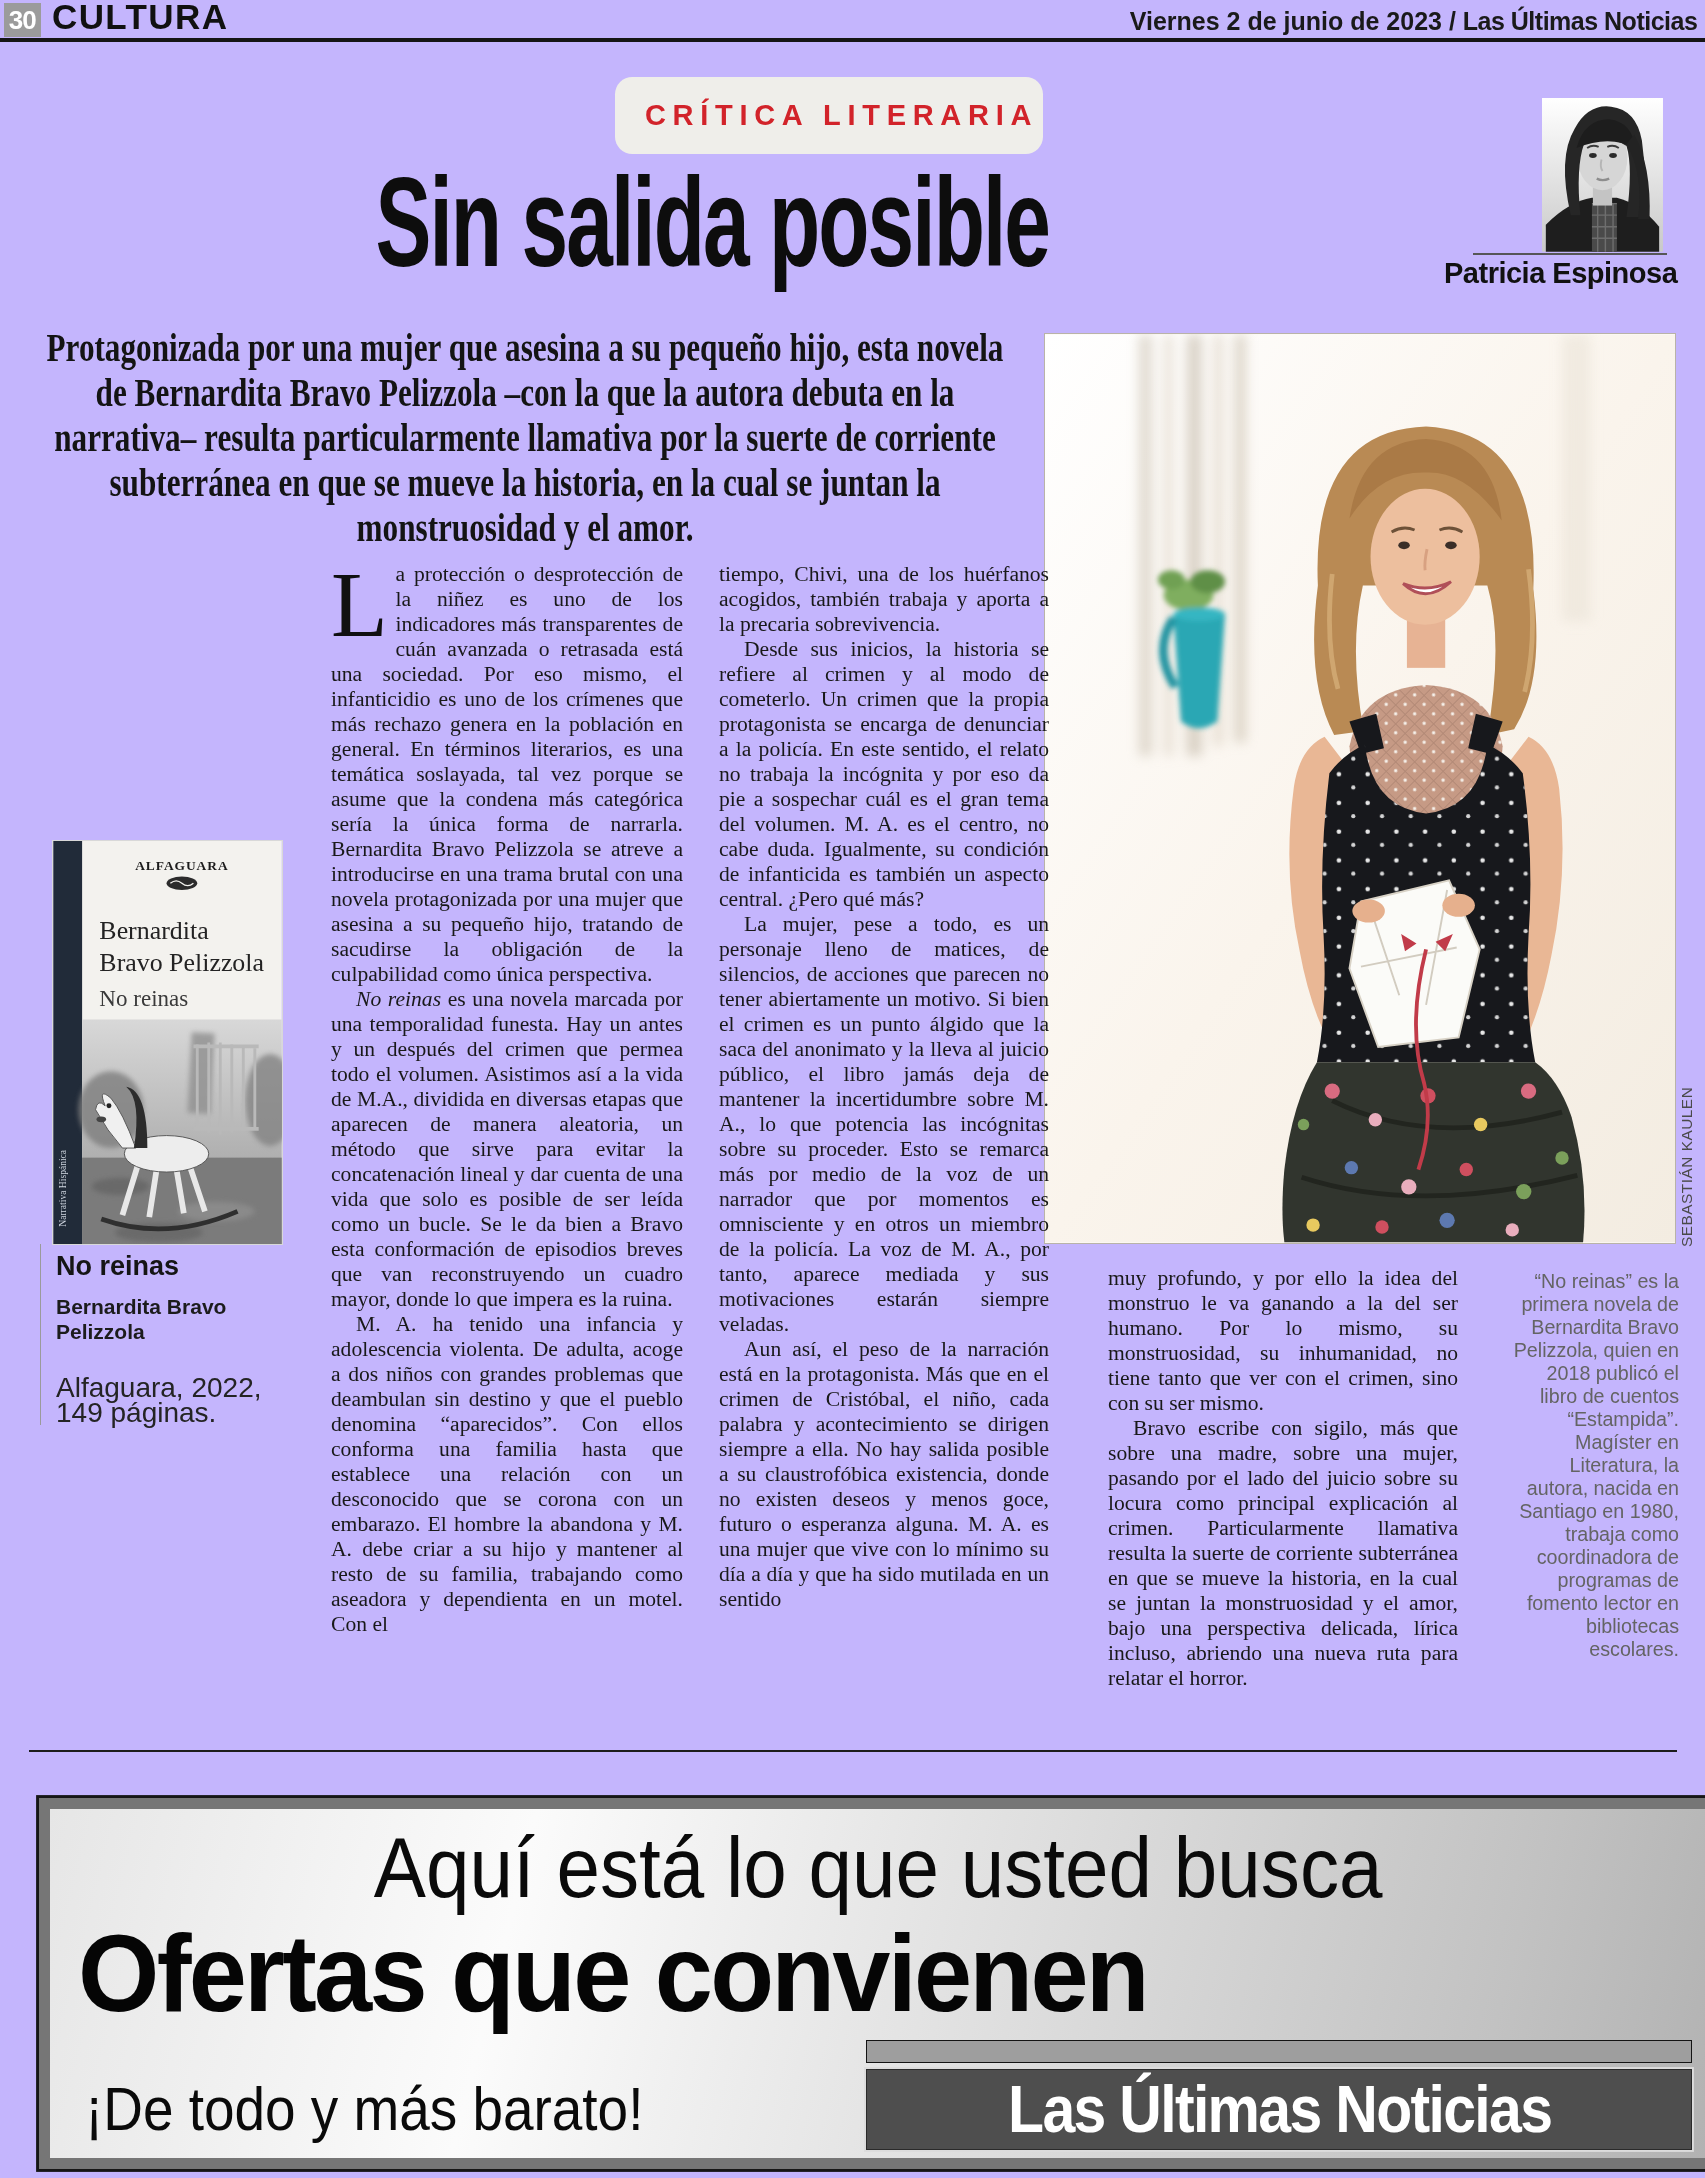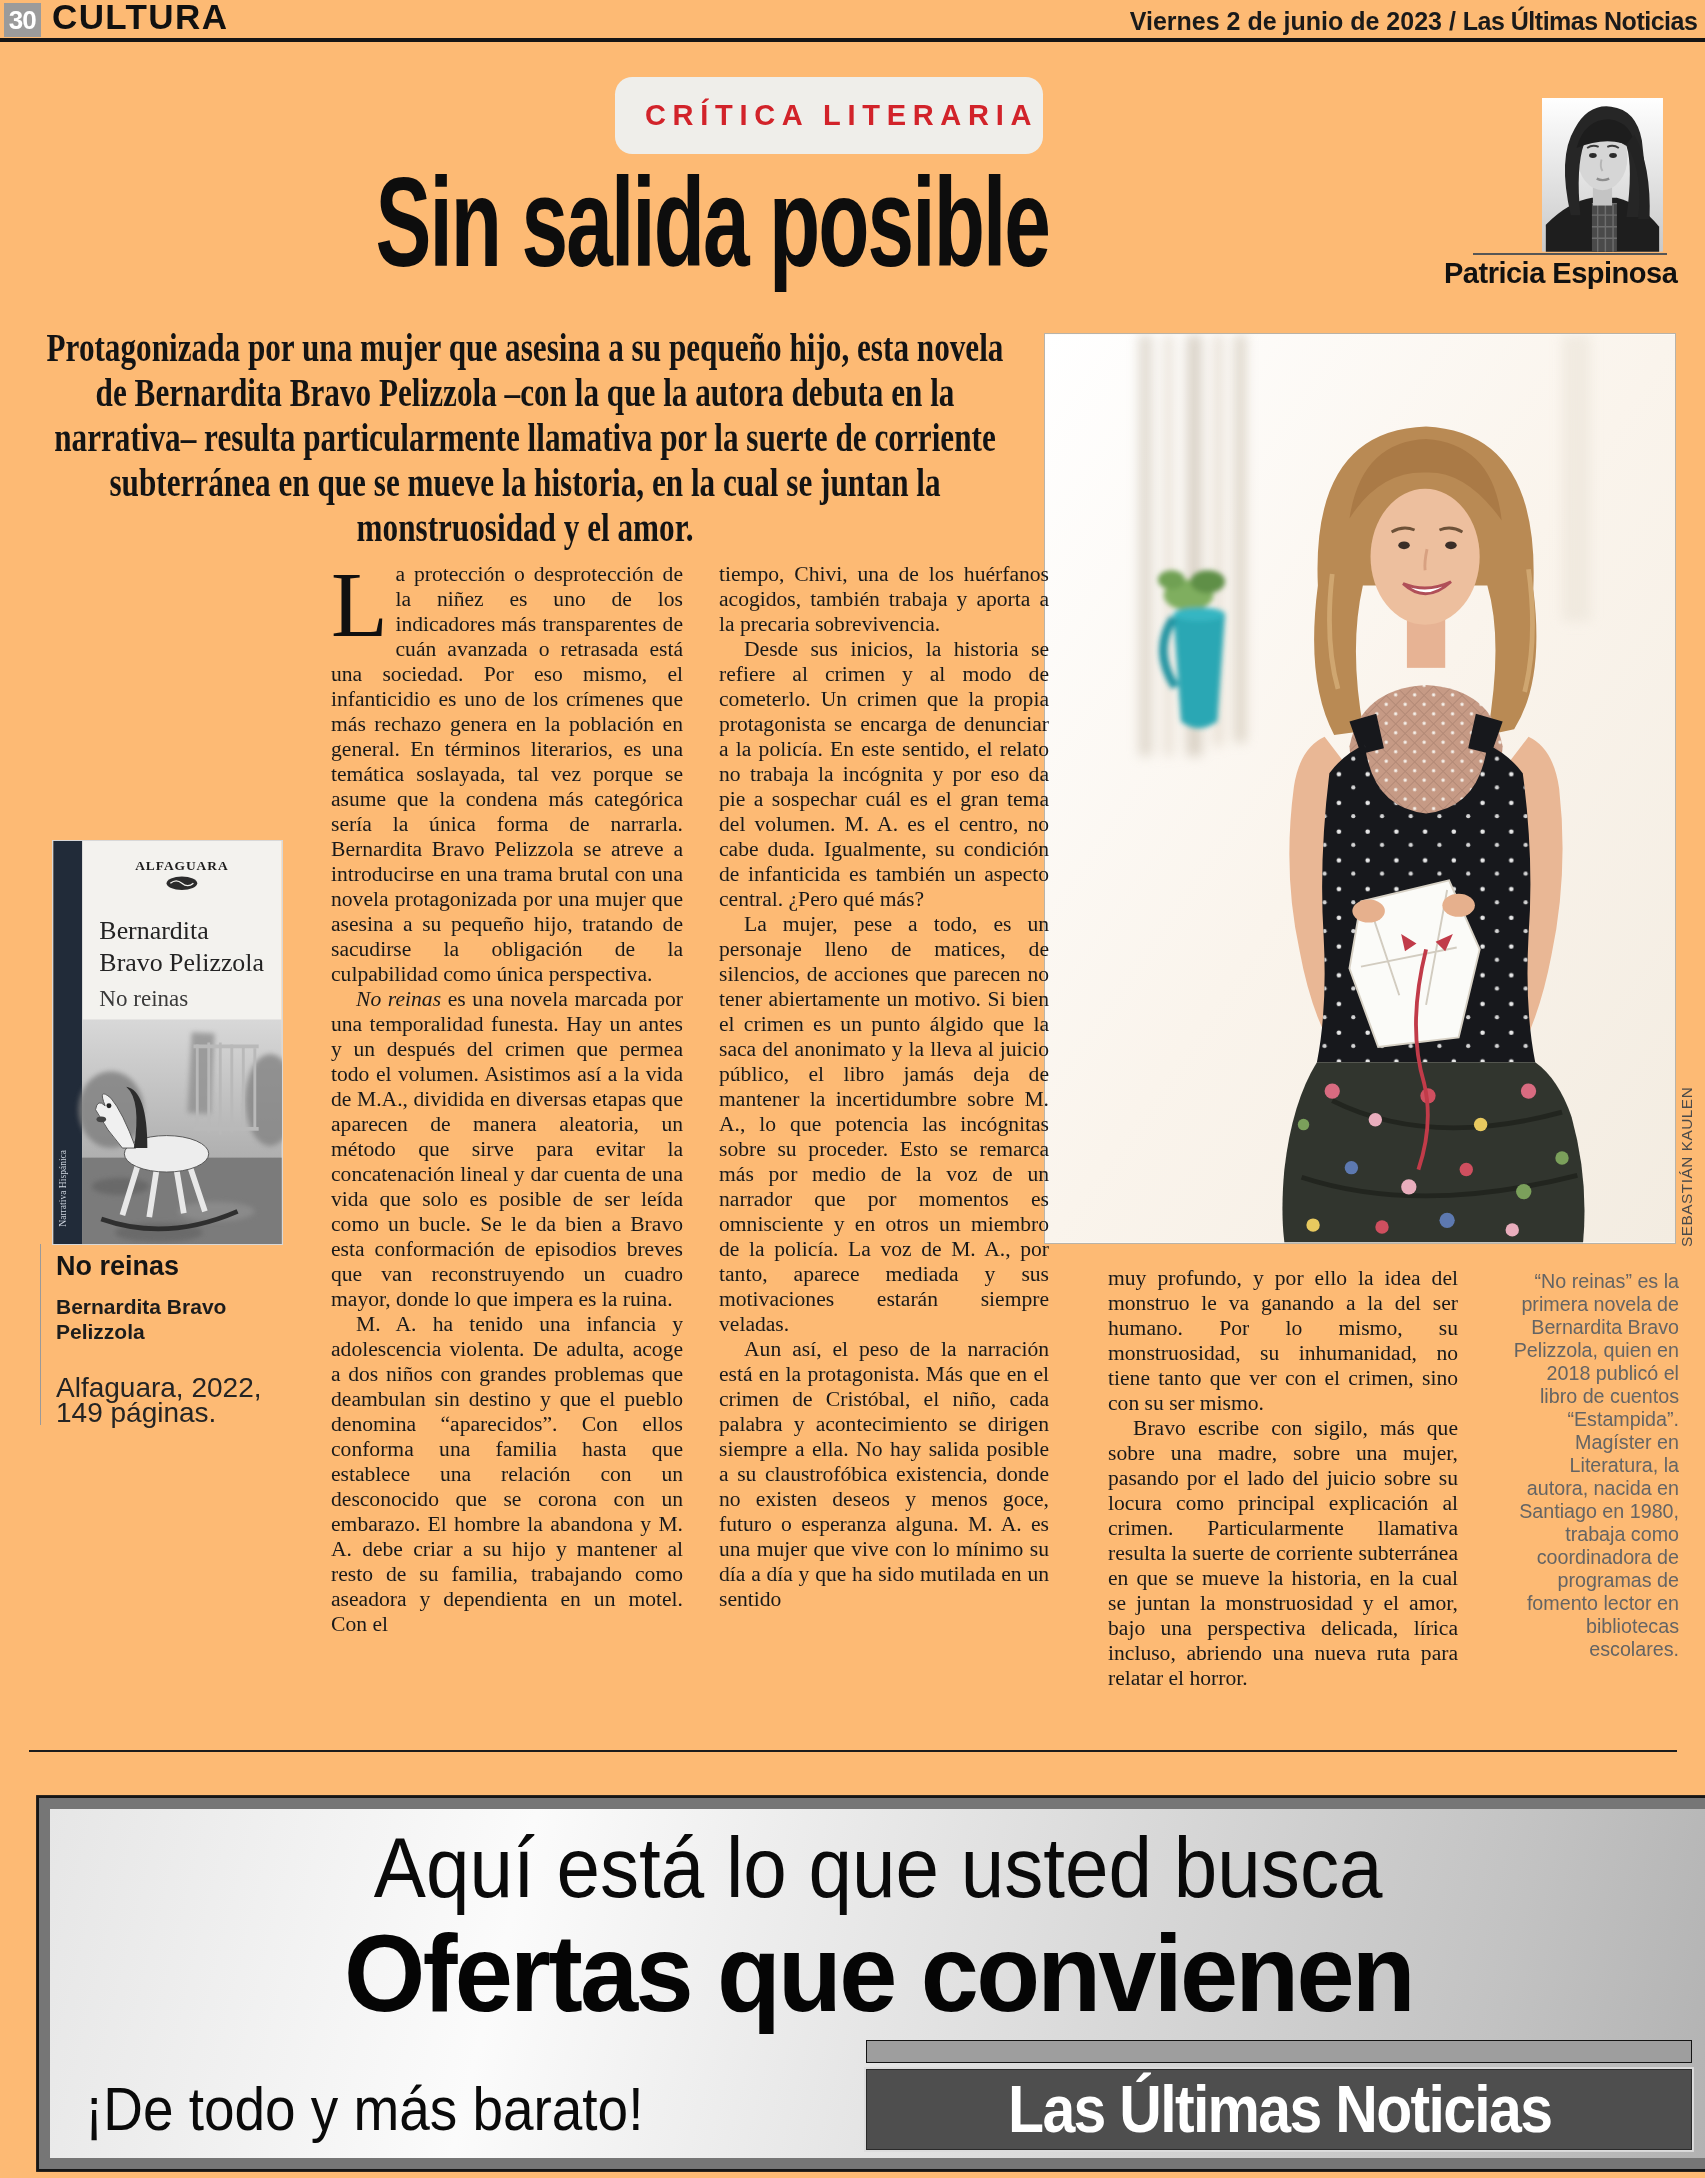--- a/index.html
+++ b/index.html
@@ -1,21 +1,21 @@
 <!DOCTYPE html>
 <html lang="es" style="--kicker_red: #d2232a; --header_gray: #9b9b9b; --sidebar_gray: #646464; --body_ink: #191919; --navy: #212b39; --teal: #2aa7b4;"><head>
 <meta charset="utf-8">
 <style>
   :root{
     --kicker_red:#d2232a; --header_gray:#9b9b9b; --sidebar_gray:#646464;
     --body_ink:#191919; --navy:#212b39; --teal:#2aa7b4;
   }
   *{box-sizing:border-box; margin:0; padding:0;}
   html,body{background:#e9e9e9;}
-  .page{position:relative; width:1705px; height:2179px; background:#fdba74;
+  .page{position:relative; width:1705px; height:2179px; background:#c4b5fd;
         overflow:hidden; font-family:"Liberation Sans", sans-serif; margin:0 auto;}
   .abs{position:absolute;}
 
   
   .page-num{left:3.8px; top:2.9px; width:37px; height:34px; background:var(--header_gray);
             color:#fff; font-weight:bold; font-size:26px; line-height:34px; text-align:center; letter-spacing:-1px;}
   .section-title{left:52px; top:-2.9px; font-size:35px; font-weight:bold; letter-spacing:1.4px; color:#111;}
   .header-right{right:7.7px; top:6.7px; font-size:25px; color:#1a1a1a; white-space:nowrap;}
   .header-date{font-weight:600;}
   .header-masthead{font-weight:800; letter-spacing:-0.5px;}
@@ -68,21 +68,21 @@
   #sidebar{left:1506px; top:1270px; width:173px; height:480px; font-size:19.7px; line-height:23px;
            color:var(--sidebar_gray); text-align:right; overflow:hidden;}
   .article-rule{left:29px; top:1750px; width:1648px; height:1.9px; background:#1c1c1c;}
 
   
   .ad{left:13.4px; top:1798px; width:1678px; height:371px; border:11.5px solid #767676;
       box-shadow:0 0 0 2.9px #161616;
       background:linear-gradient(104deg,#e6e6e6 0%,#fbfbfb 28%,#dedede 58%,#c2c2c2 86%,#b2b2b2 100%);margin-left:26px;}
   .ad-line1{left:0; right:0; top:9.6px; text-align:center; color:#0a0a0a;}
   .ad-line1 span{display:inline-block; transform:scaleX(.92); font-size:85px; white-space:nowrap;}
-  .ad-line2{left:0; right:0; top:100px; text-align:center; color:#050505;}
+  .ad-line2{left:0; right:0; top:100px; text-align:left; color:#050505;}
   .ad-line2 span{display:inline-block; transform:scaleX(.95); font-size:110px; font-weight:bold;
                  letter-spacing:-2.9px; white-space:nowrap;}
   .ad-line3{left:35px; top:265px; color:#0a0a0a;}
   .ad-line3 span{display:inline-block; transform:scaleX(.9); transform-origin:left center;
                  font-size:61px; white-space:nowrap;}
   .ad-logo{left:816px; top:231px; width:826px;}
   .ad-logo-bar{height:23px; background:#9e9e9e; border:1.9px solid #141414;}
   .ad-logo-box{margin-top:5.8px; height:81px; background:#4e4e4e; border:1.9px solid #2a2a2a;
                box-shadow:0 0 0 1.9px #dcdcdc; text-align:center;}
   .ad-logo-box span{display:inline-block; transform:scaleX(.88); color:#ffffff; font-weight:bold;

